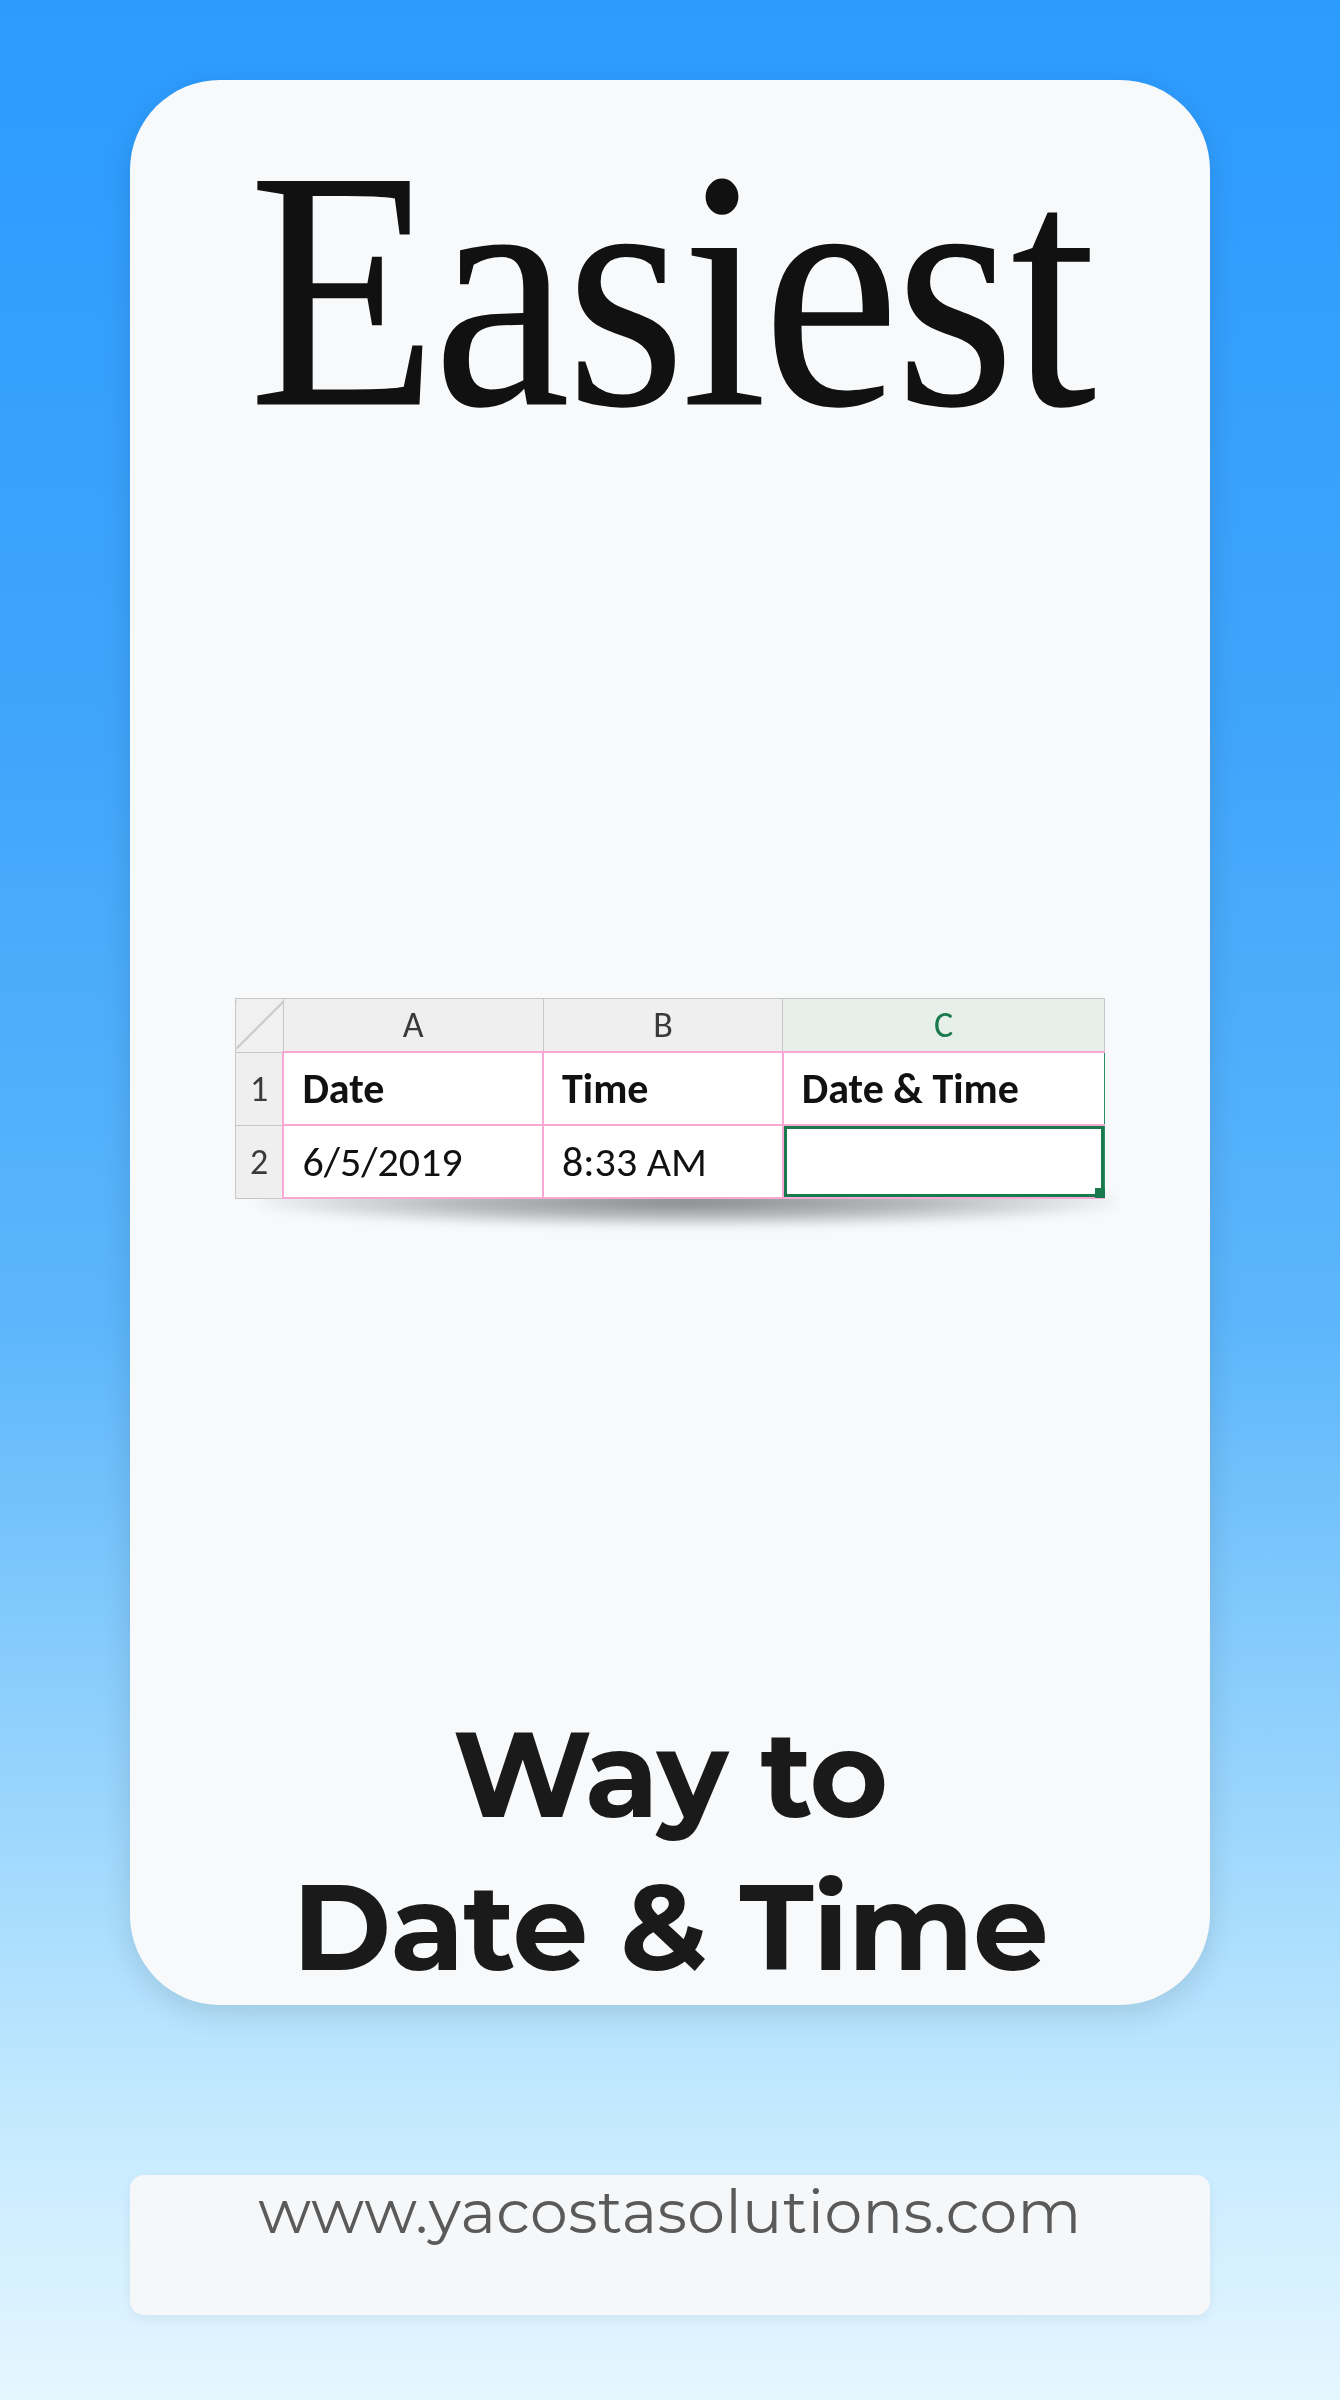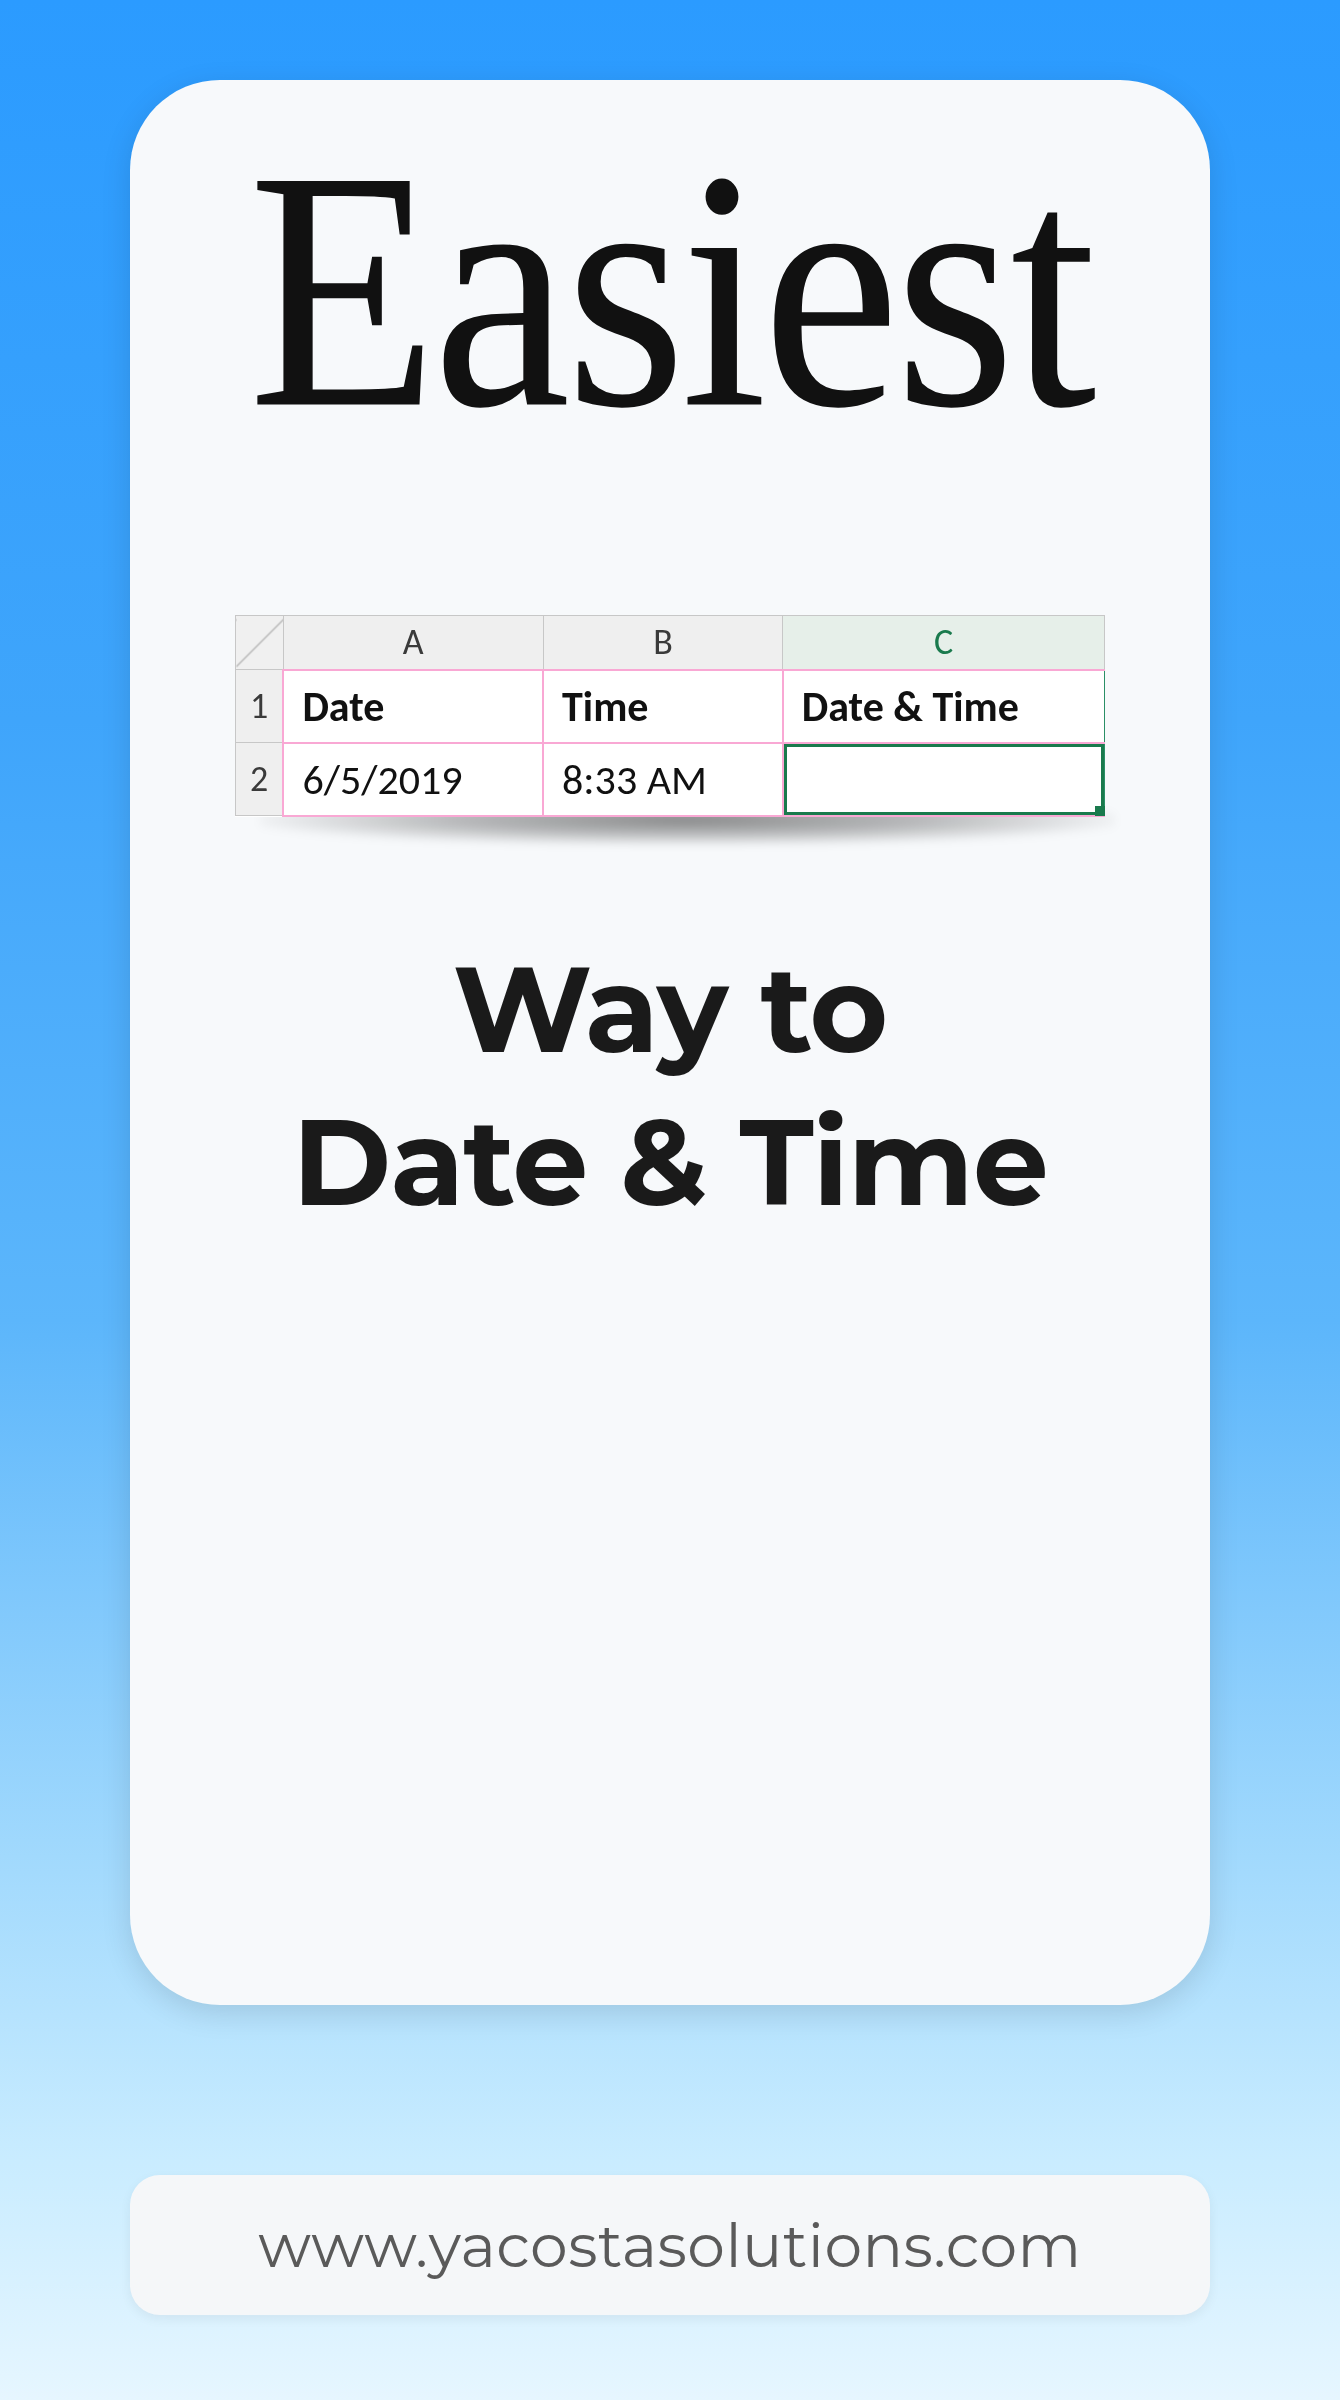--- a/index.html
+++ b/index.html
@@ -22,20 +22,21 @@
     left: 130px;
     top: 80px;
     width: 1080px;
     height: 1925px;
     background: #f7f9fb;
     border-radius: 90px;
     box-shadow: 0 8px 30px rgba(0,0,0,0.12);
     display: flex;
     flex-direction: column;
     align-items: center;
+    justify-content: space-between;
   }
 
   .headline {
     margin-top: 55px;
     width: 100%;
     text-align: center;
     font-family: "Brush Script MT", "Segoe Script", "Lucida Handwriting", cursive;
     font-size: 310px;
     line-height: 1;
     color: #111;
@@ -142,23 +143,23 @@
     letter-spacing: -1px;
   }
 
   .footer-pill {
     position: absolute;
     left: 130px;
     bottom: 85px;
     width: 1080px;
     height: 140px;
     background: #f5f7f9;
-    border-radius: 30px;
+    border-radius: 14px;
     display: flex;
-    align-items: center;
+    align-items: flex-start;
     justify-content: center;
     box-shadow: 0 4px 12px rgba(0,0,0,0.06);
   }
   .footer-pill span {
     font-family: "Montserrat", "Segoe UI", Arial, sans-serif;
     font-size: 60px;
     color: #5a5a5a;
     letter-spacing: 0.5px;
   }
 

